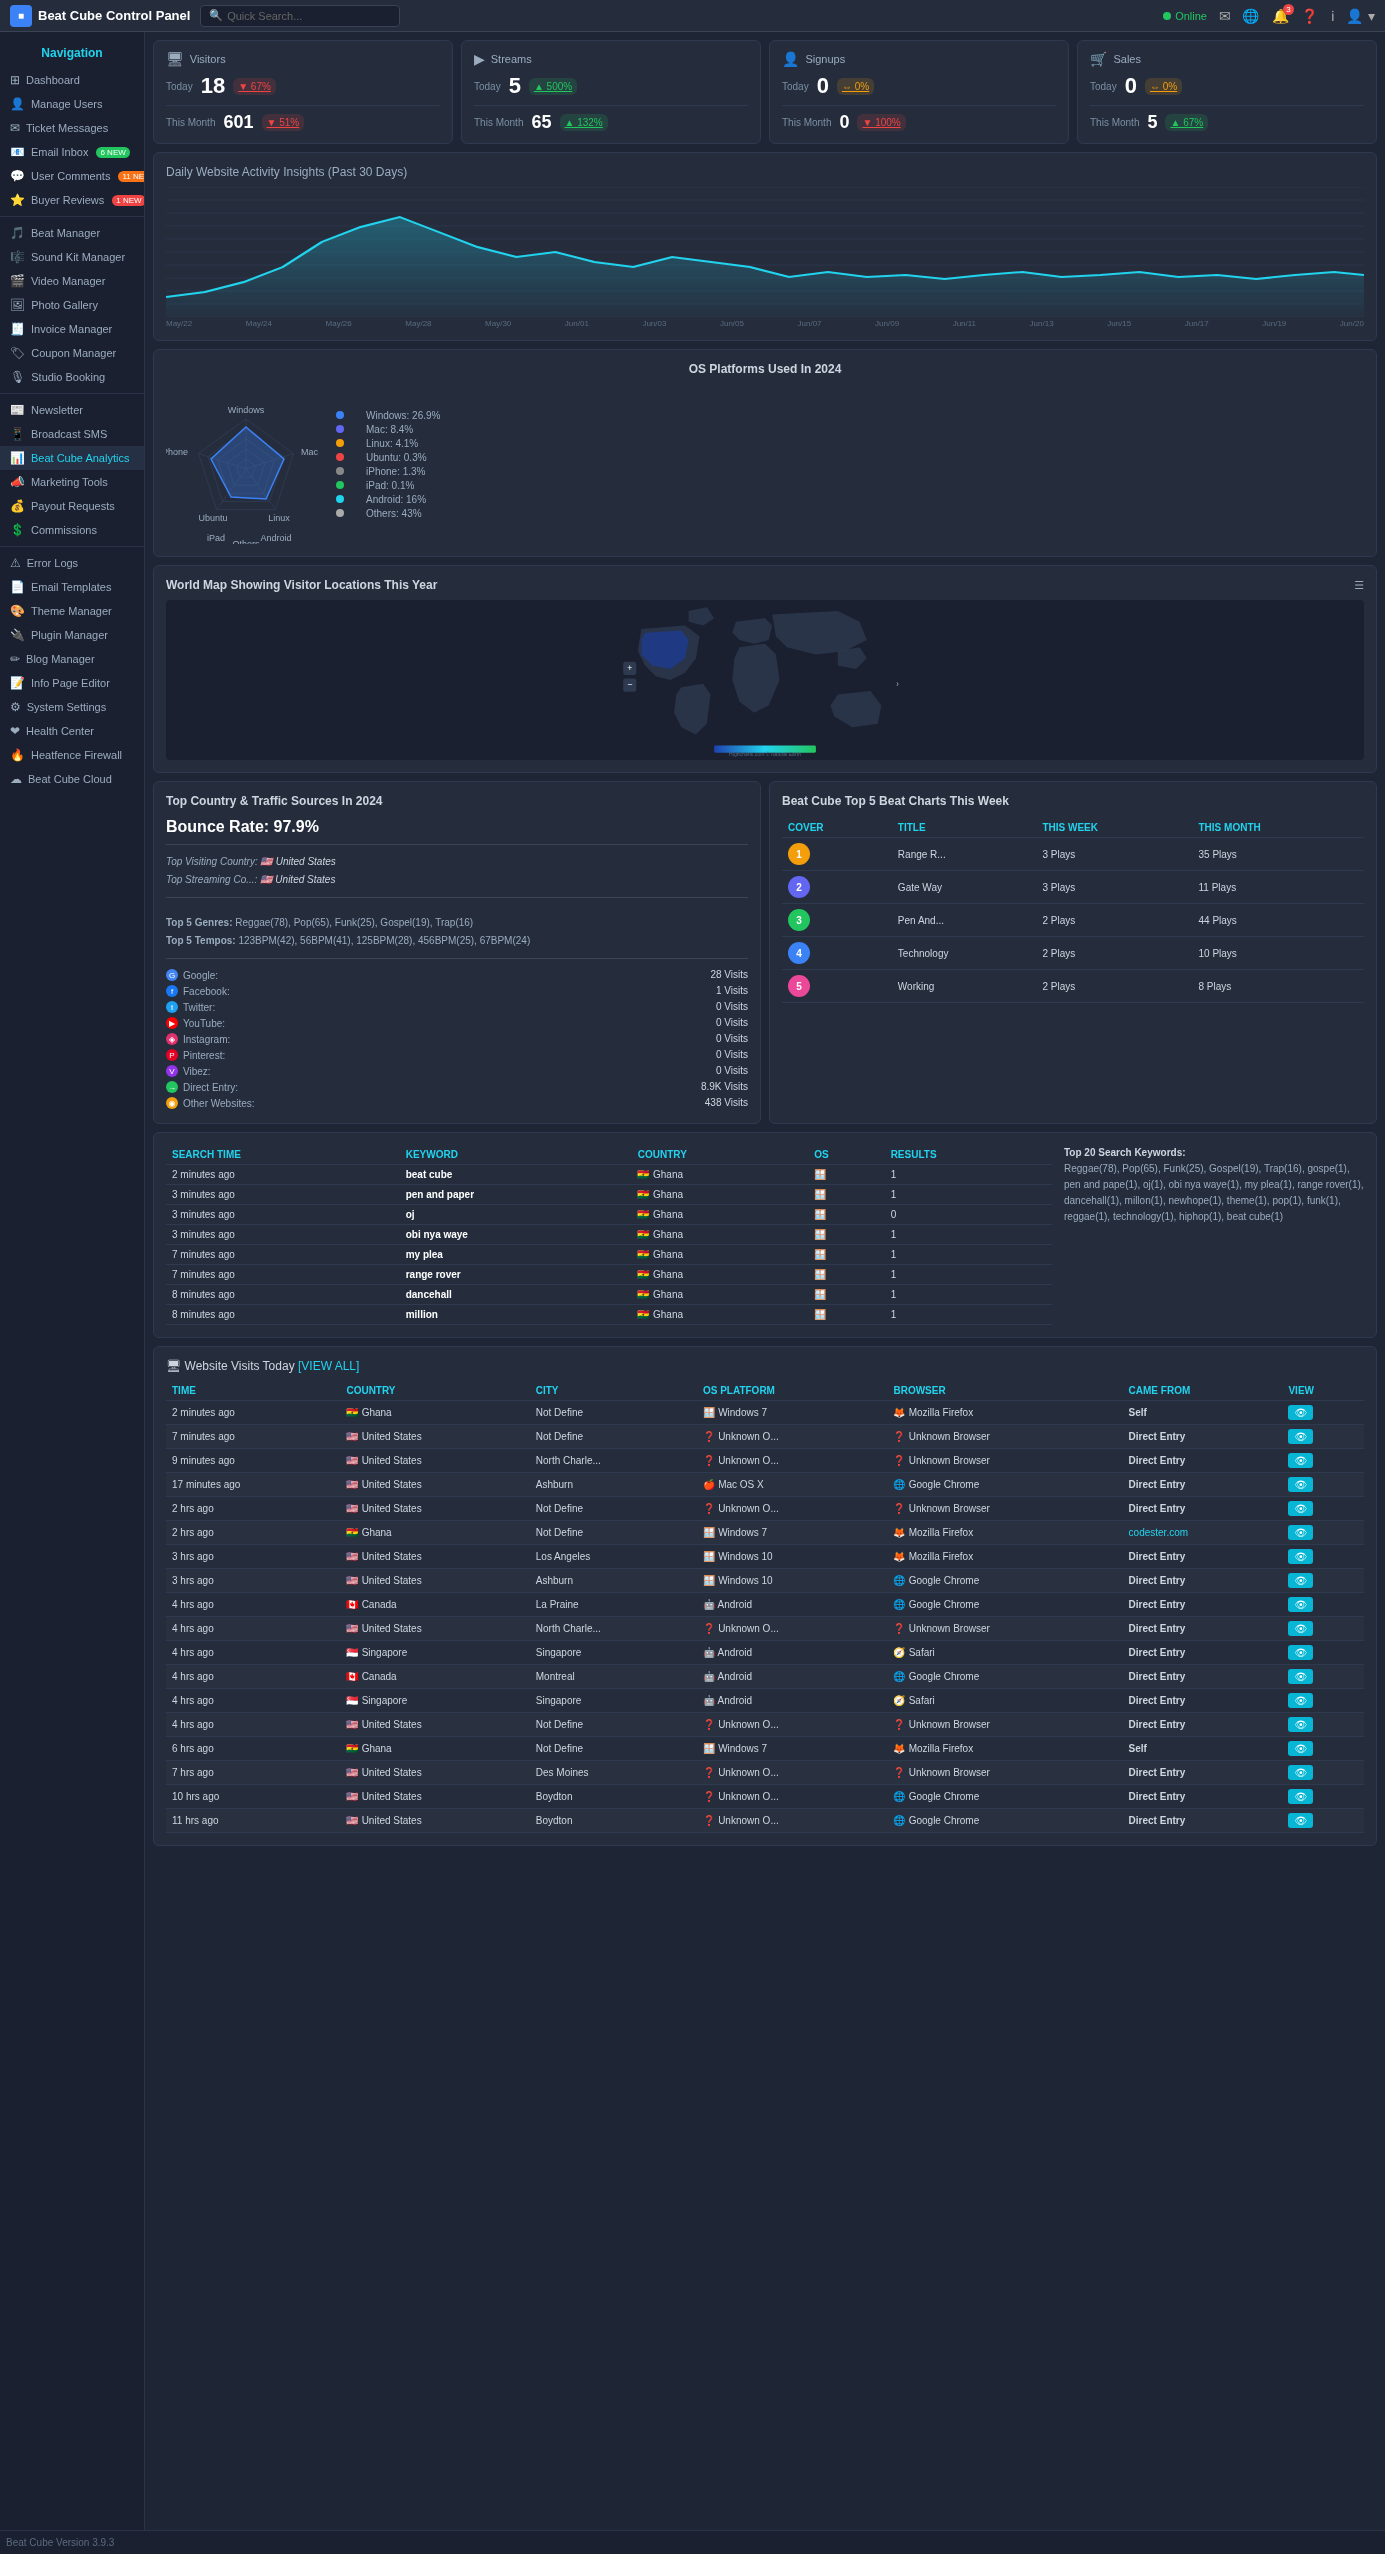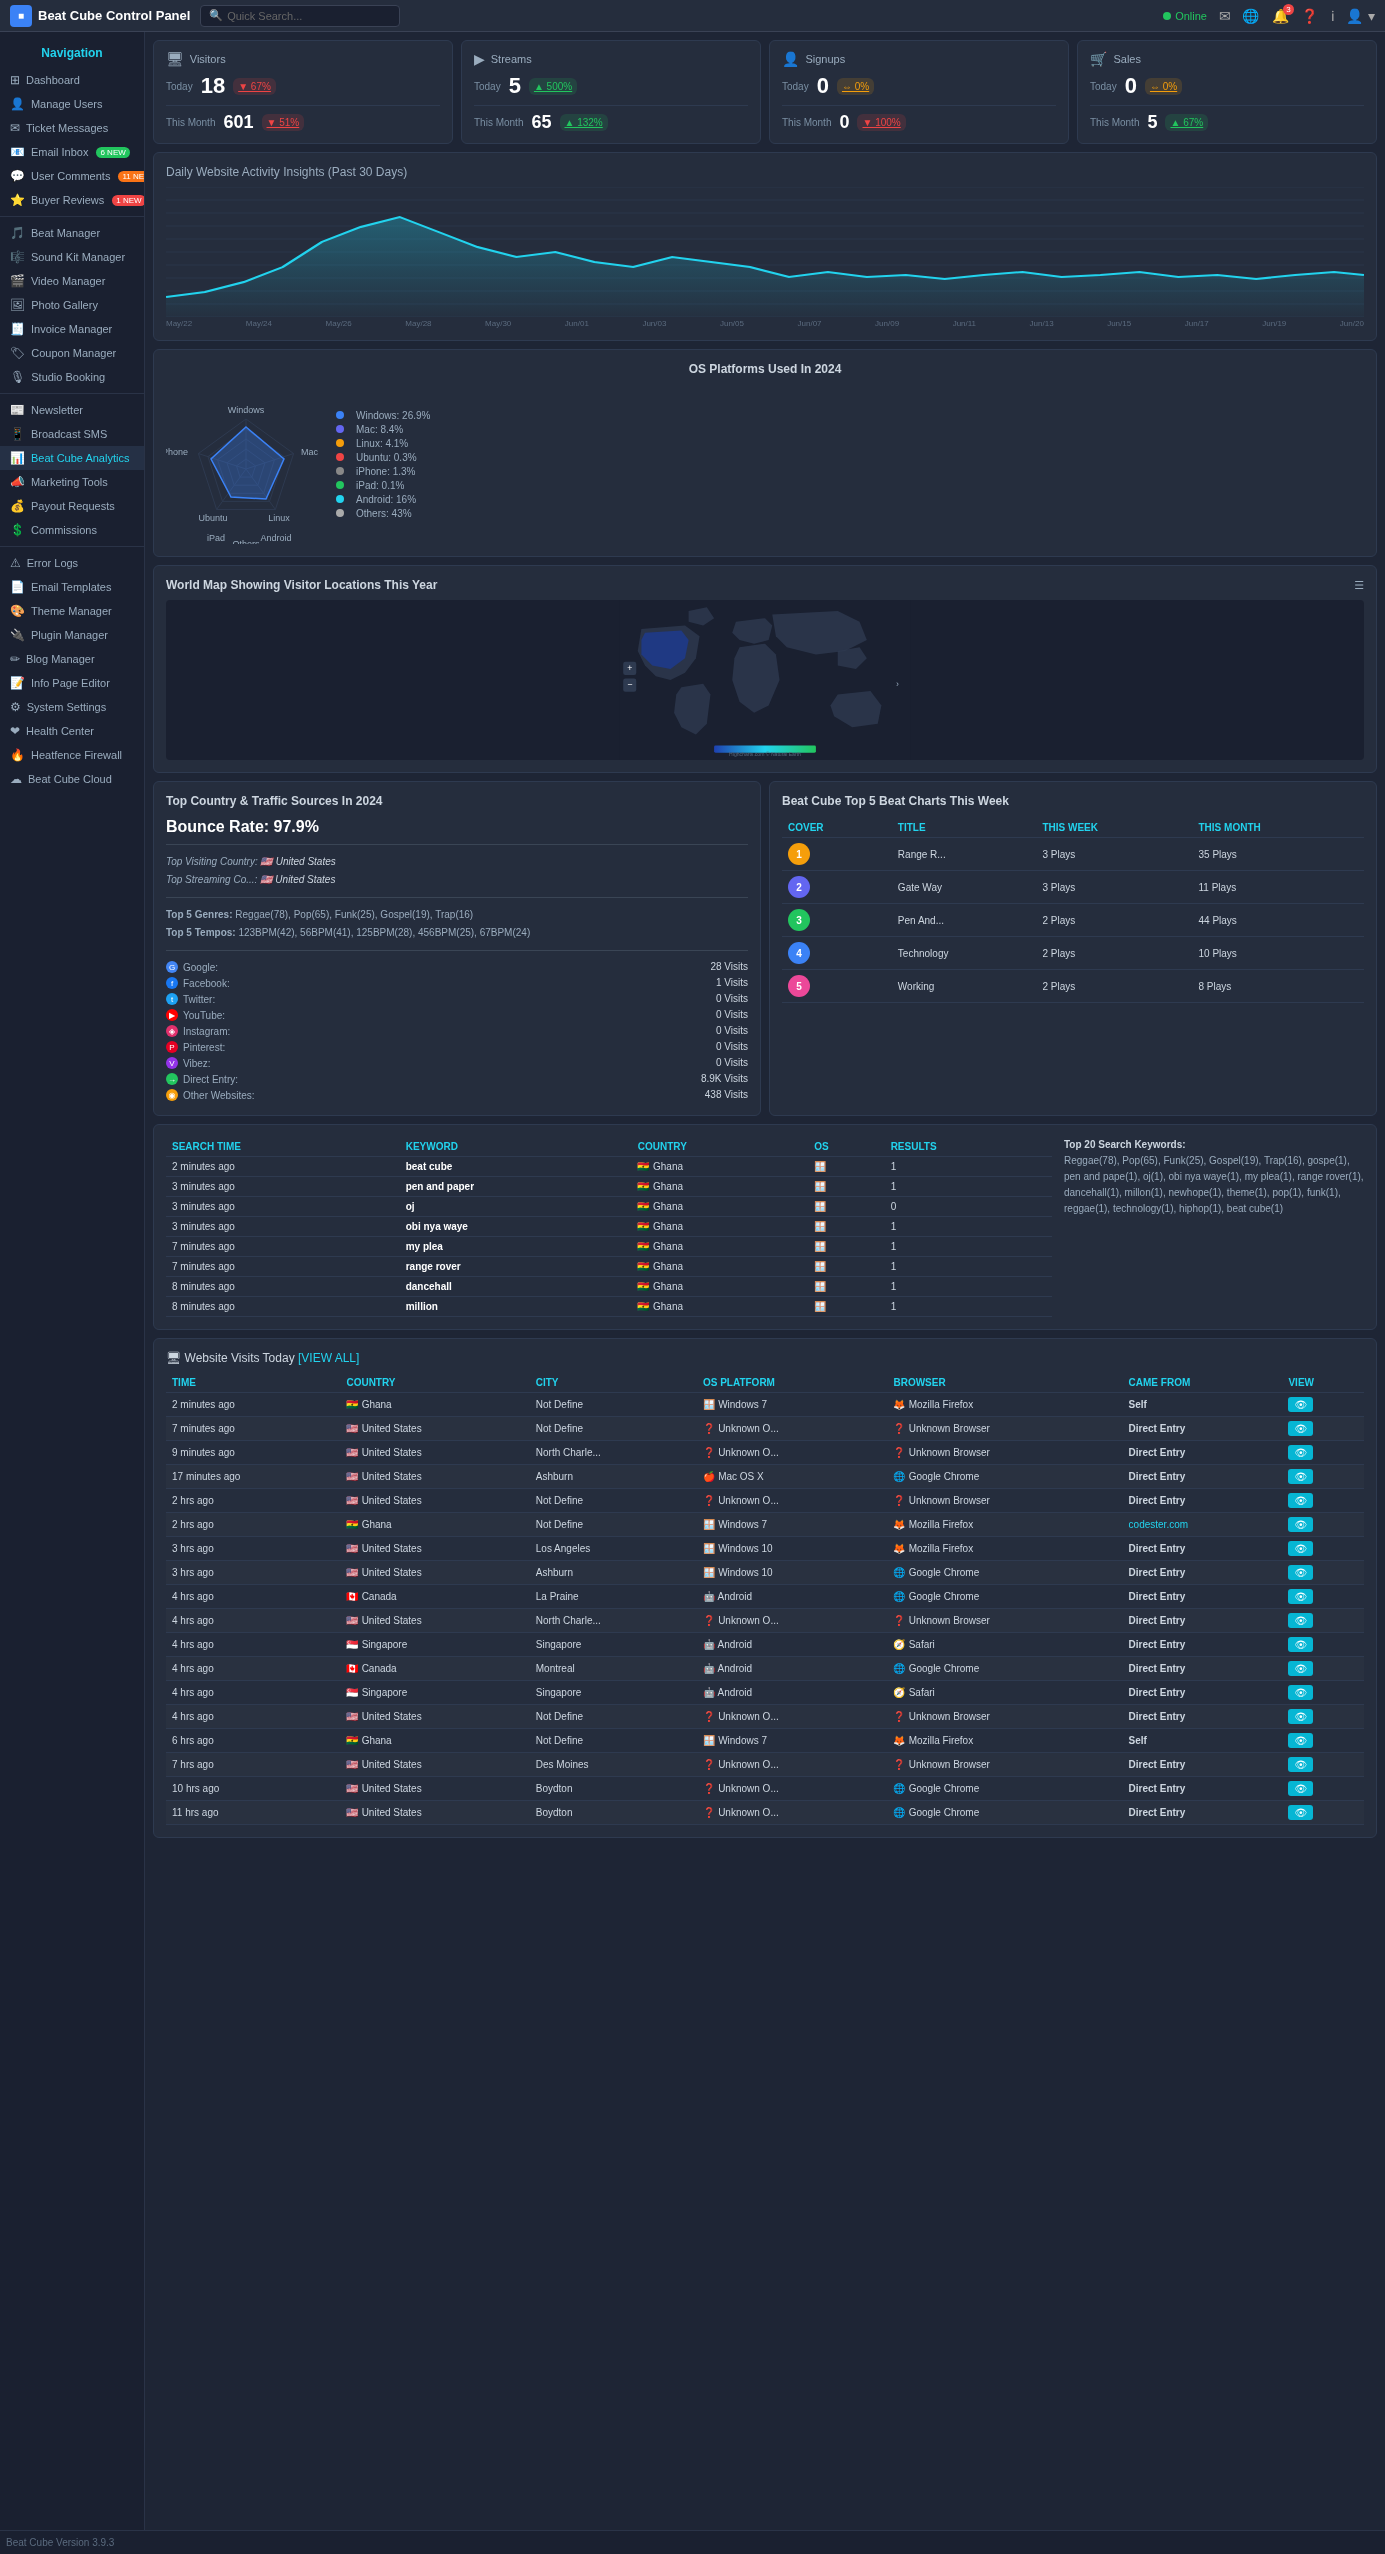--- a/index.html
+++ b/index.html
@@ -58,21 +58,21 @@
 
     
     .middle-row { display: grid; grid-template-columns: 1fr; gap: 8px; }
     .panel { background: #252d3d; border: 1px solid #2e3a50; border-radius: 6px; padding: 12px; }
     .panel-title { font-size: 12px; color: #cdd6e0; margin-bottom: 8px; text-align: center; font-weight: bold; }
 
     
     .radar-container { display: flex; align-items: center; gap: 10px; }
     .radar-svg { width: 160px; height: 160px; flex-shrink: 0; }
     .os-legend { display: flex; flex-direction: column; gap: 3px; }
-    .os-legend-item { display: flex; align-items: center; gap: 12px; font-size: 10px; color: #9aacbe; }
+    .os-legend-item { display: flex; align-items: center; gap: 22px; font-size: 10px; color: #9aacbe; }
     .os-dot { width: 8px; height: 8px; border-radius: 50%; flex-shrink: 0; }
 
     
     .map-container { position: relative; height: 160px; background: #1a2030; border-radius: 4px; overflow: hidden; }
 
     
     .traffic-row { display: grid; grid-template-columns: 1fr 1fr; gap: 8px; }
     .traffic-panel { background: #252d3d; border: 1px solid #2e3a50; border-radius: 6px; padding: 12px; }
 
     
@@ -108,21 +108,21 @@
     .came-from-link { color: #22d3ee; }
 
     
     #footer { background: #1a2030; padding: 6px; font-size: 10px; color: #5a6a7e; border-top: 1px solid #2a3347; }
 
     
     .bounce-rate { font-size: 16px; font-weight: bold; color: #fff; margin-bottom: 8px; }
     .traffic-divider { border-top: 1px solid #3a4555; margin: 8px 0; }
     .traffic-info { font-size: 10px; color: #9aacbe; line-height: 1.8; font-style: italic; }
     .traffic-info span { color: #cdd6e0; }
-    .genres-info { font-size: 10px; color: #9aacbe; line-height: 1.8; margin-top: 8px; }
+    .genres-info { font-size: 10px; color: #9aacbe; line-height: 1.8; margin-top: 16px; }
     .source-row { display: flex; justify-content: space-between; padding: 2px 0; font-size: 10px; }
     .source-name { color: #9aacbe; display: flex; align-items: center; gap: 5px; }
     .source-val { color: #cdd6e0; }
     .source-icon { width: 12px; height: 12px; border-radius: 50%; display: inline-flex; align-items: center; justify-content: center; font-size: 8px; }
 
     .section-title-inline { font-size: 12px; font-weight: bold; color: #cdd6e0; margin-bottom: 10px; }
   </style>
 </head>
 <body>
 

